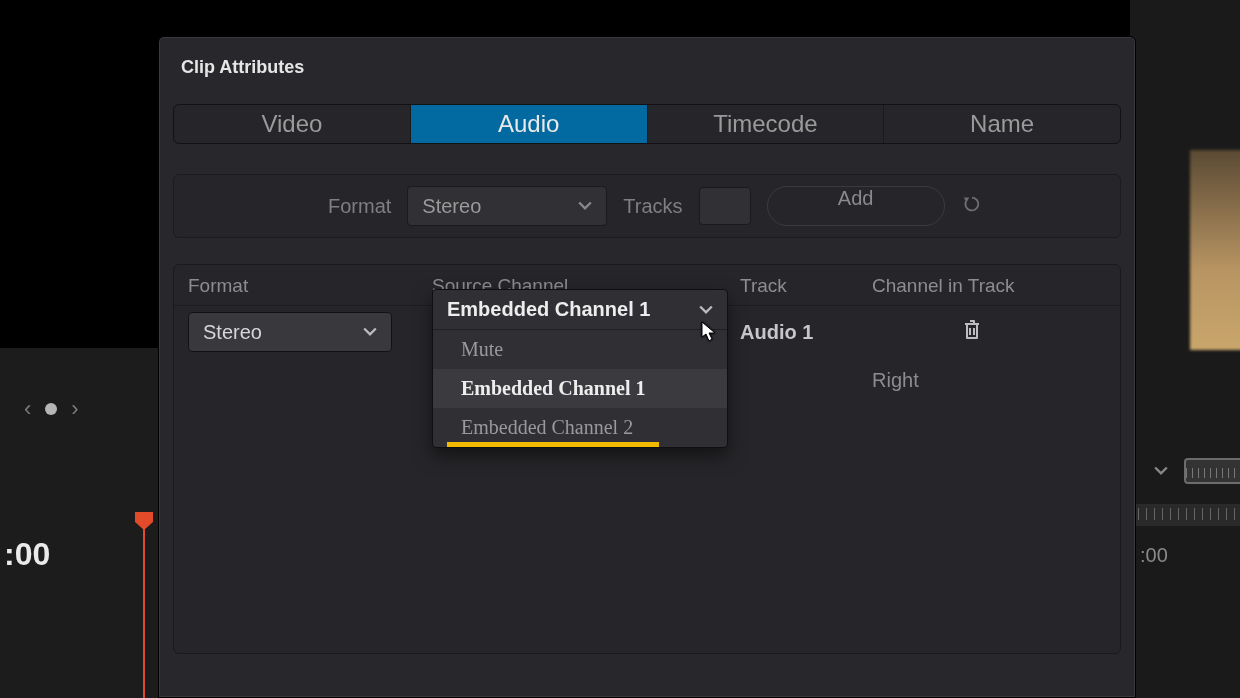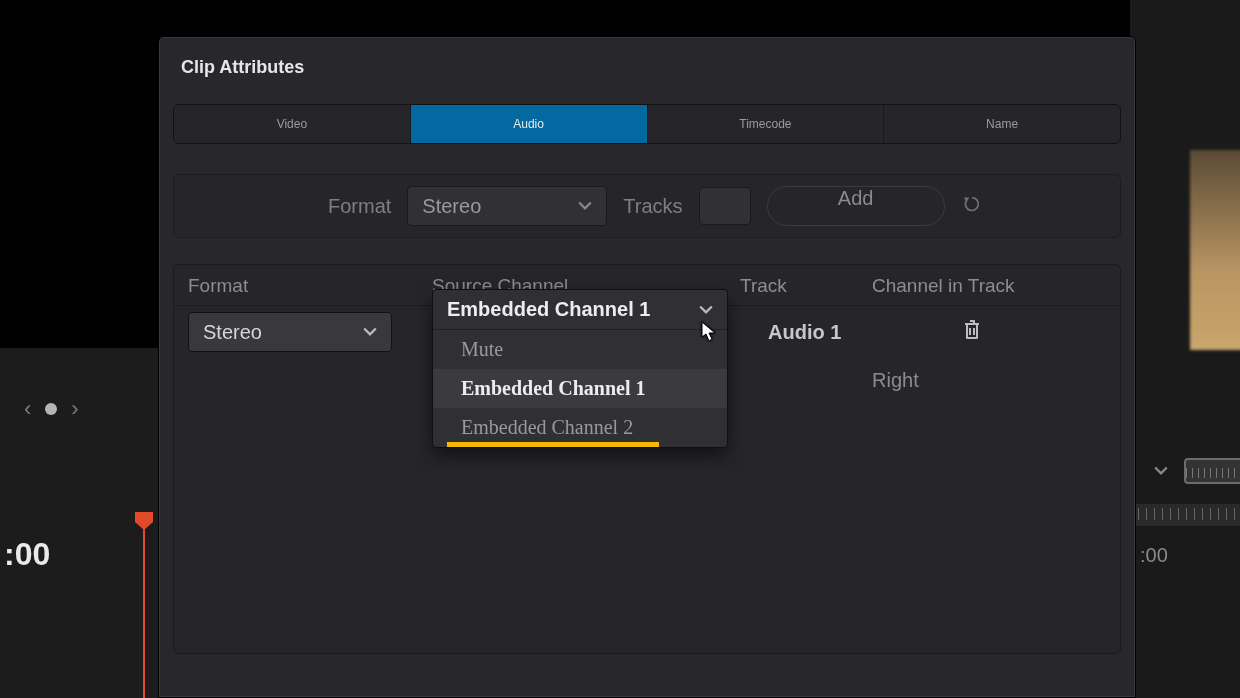--- a/index.html
+++ b/index.html
@@ -30,21 +30,21 @@
     position: absolute;
     left: 158px; top: 36px;
     width: 978px; height: 662px;
     background: #28282c;
     border: 1px solid #000;
     border-radius: 6px 6px 0 0;
     box-shadow: 0 0 0 1px #3a3a3e inset;
   }
   .dialog .title { padding: 20px 22px 8px; font-size: 18px; font-weight: 700; color: #e6e6e6; }
   .tabbar { margin: 18px 14px 0; height: 40px; display: flex; background: #26262a; border: 1px solid #121214; border-radius: 6px; overflow: hidden; }
-  .tab { flex: 1; display:flex; align-items:center; justify-content:center; font-size: 12px; color: #9a9a9a; border-right: 1px solid #1a1a1c; cursor: pointer; }
+  .tab { flex: 1; display:flex; align-items:center; justify-content:center; font-size: 24px; color: #9a9a9a; border-right: 1px solid #1a1a1c; cursor: pointer; }
   .tab:last-child{ border-right:none; }
   .tab.active { background: #0369a1; color: #e9e9e9; }
 
   .controls-row {
     margin: 30px 14px 0;
     height: 64px;
     border: 1px solid #1c1c1e;
     border-radius: 6px;
     background: #26262a;
     display: flex;
@@ -164,21 +164,21 @@
     <div class="trow">
       <div>
         <div class="format-select">
           <span>Stereo</span>
           <svg class="chev-svg" viewBox="0 0 12 12">
               <path d="M1 3 L6 8 L11 3" stroke="#bbb" stroke-width="2" fill="none"></path>
             </svg>
         </div>
       </div>
       <div class="cell"></div>
-      <div class="cell" style="font-weight:700;margin-left:28px;">Audio 1</div>
+      <div class="cell" style="font-weight:700;">Audio 1</div>
       <div class="trash">
         <svg width="20" height="22" viewBox="0 0 20 22">
             <path d="M3 5 H17 M5 5 V19 H15 V5 M8 2 H12 V5" stroke="#bdbdbf" stroke-width="2" fill="none" stroke-linejoin="round"></path>
             <path d="M8 9 V16 M12 9 V16" stroke="#bdbdbf" stroke-width="2"></path>
           </svg>
       </div>
     </div>
 
     <div class="trow">
       <div></div>

